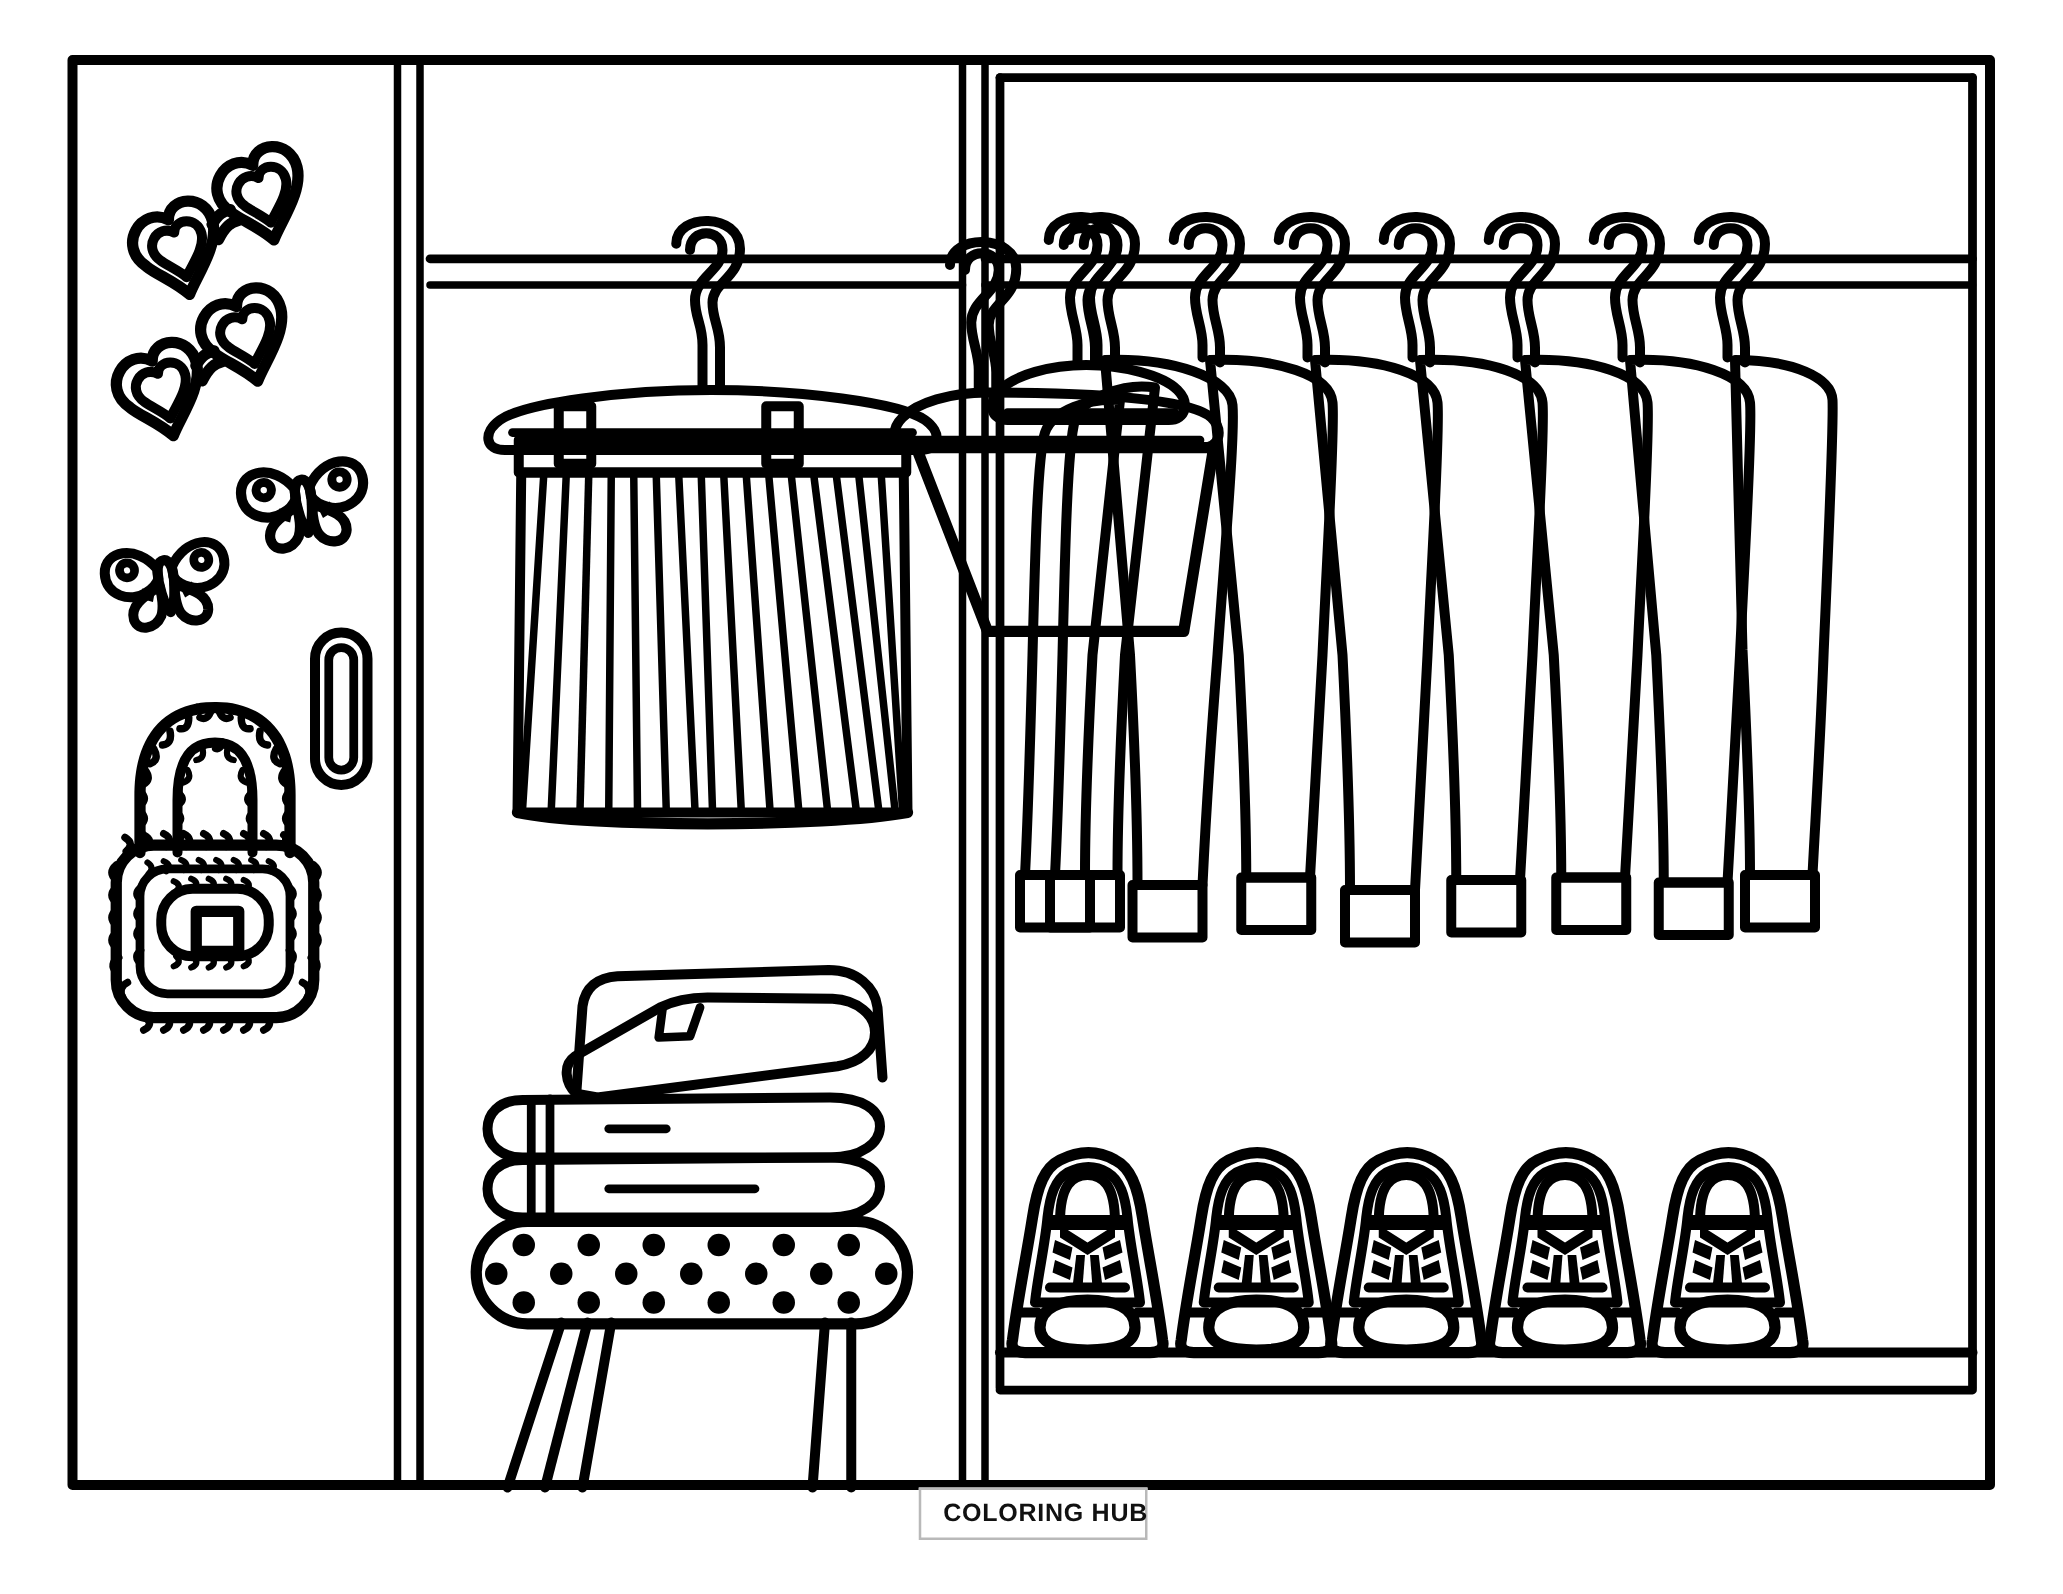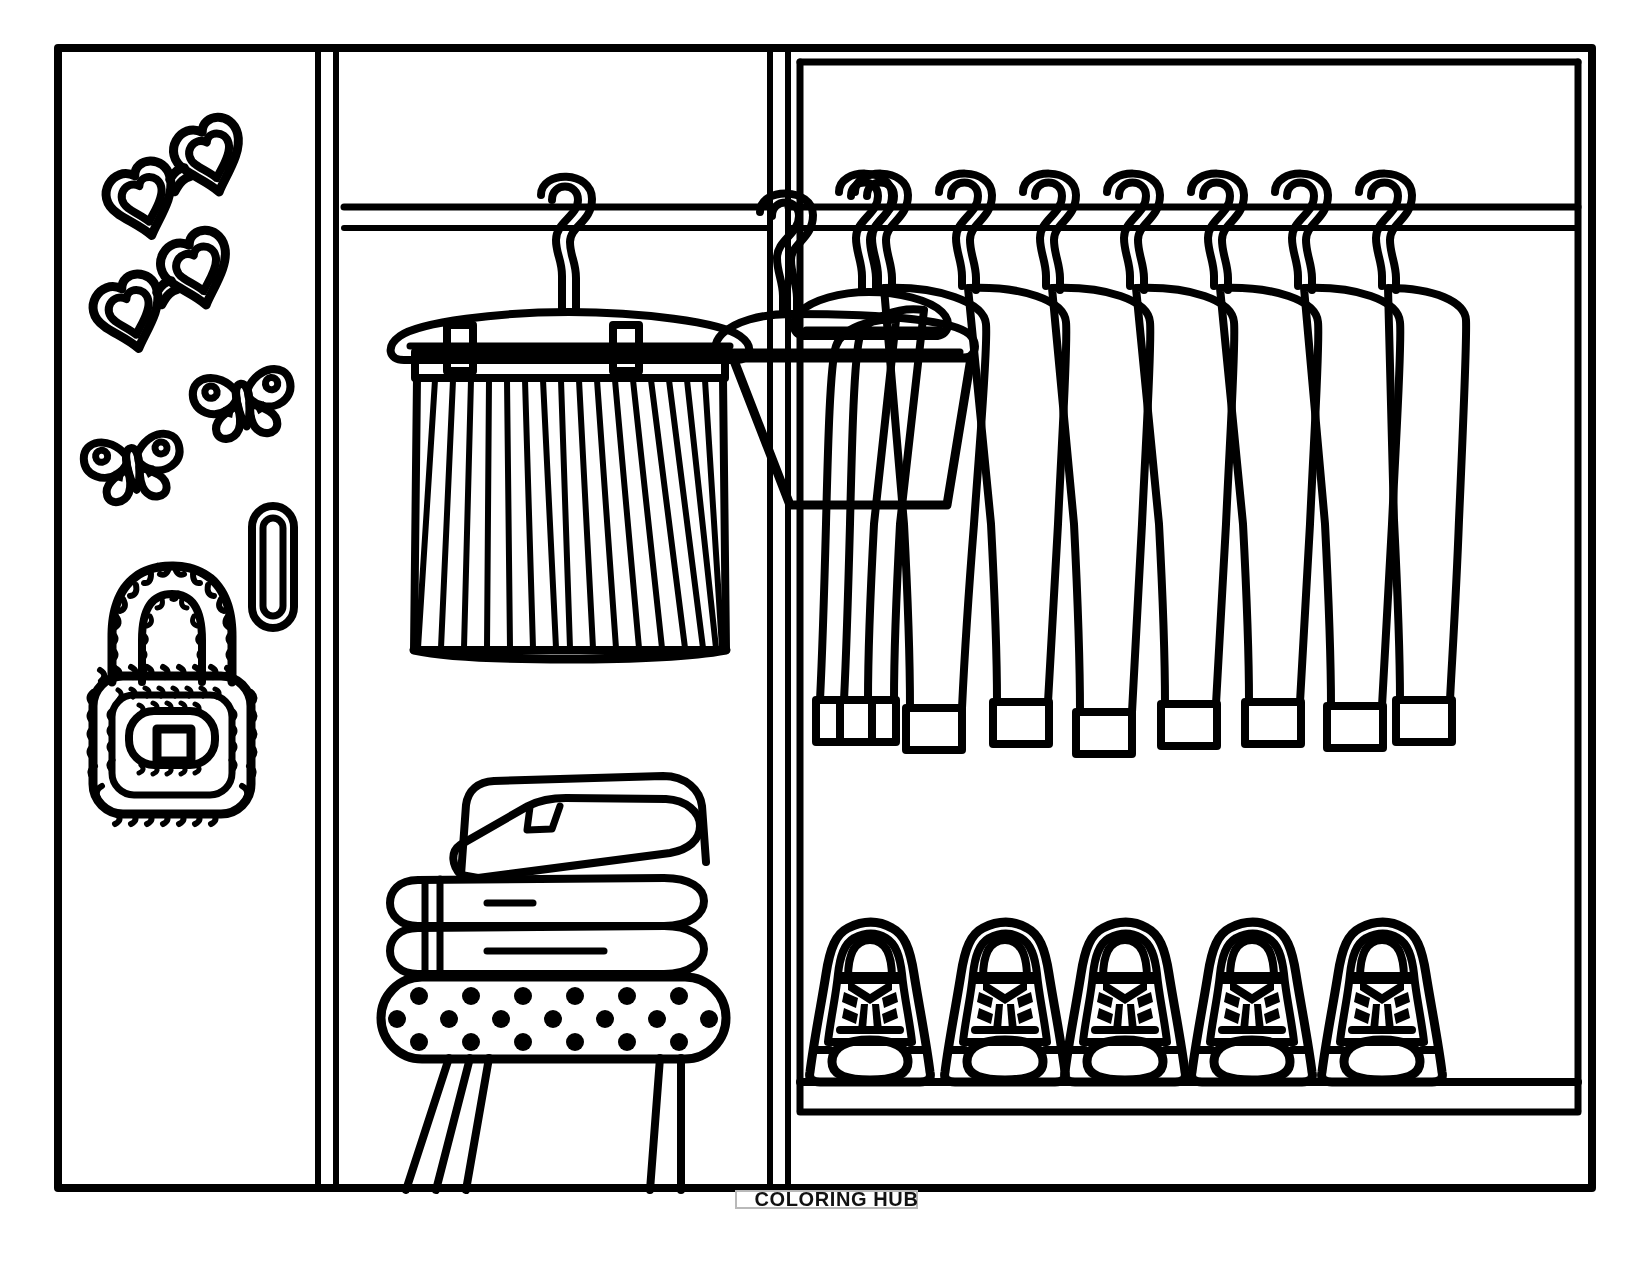--- a/index.html
+++ b/index.html
@@ -9,21 +9,21 @@
     font-family:"Liberation Sans", sans-serif;
     background:#ffffff;
   }
   #page{position:relative;width:1650px;height:1275px;background:#fff;}
   #art{position:absolute;left:0;top:0;width:1650px;height:1275px;}
   .ink{fill:none;stroke:#000000;stroke-linecap:round;stroke-linejoin:round;}
   .solid{fill:#000000;stroke:none;}
   .wm{
     position:absolute;
     left:735px;top:1190px;
-    width:183px;height:19px;
+    width:183px;height:42px;
     background:#ffffff;
     border:2px solid #b9b9b9;
     display:flex;align-items:center;justify-content:center;
     box-sizing:border-box;
     padding-left:20px;
   }
   .wm span{
     font-family:"Liberation Sans", sans-serif;
     font-weight:bold;
     font-size:20px;

